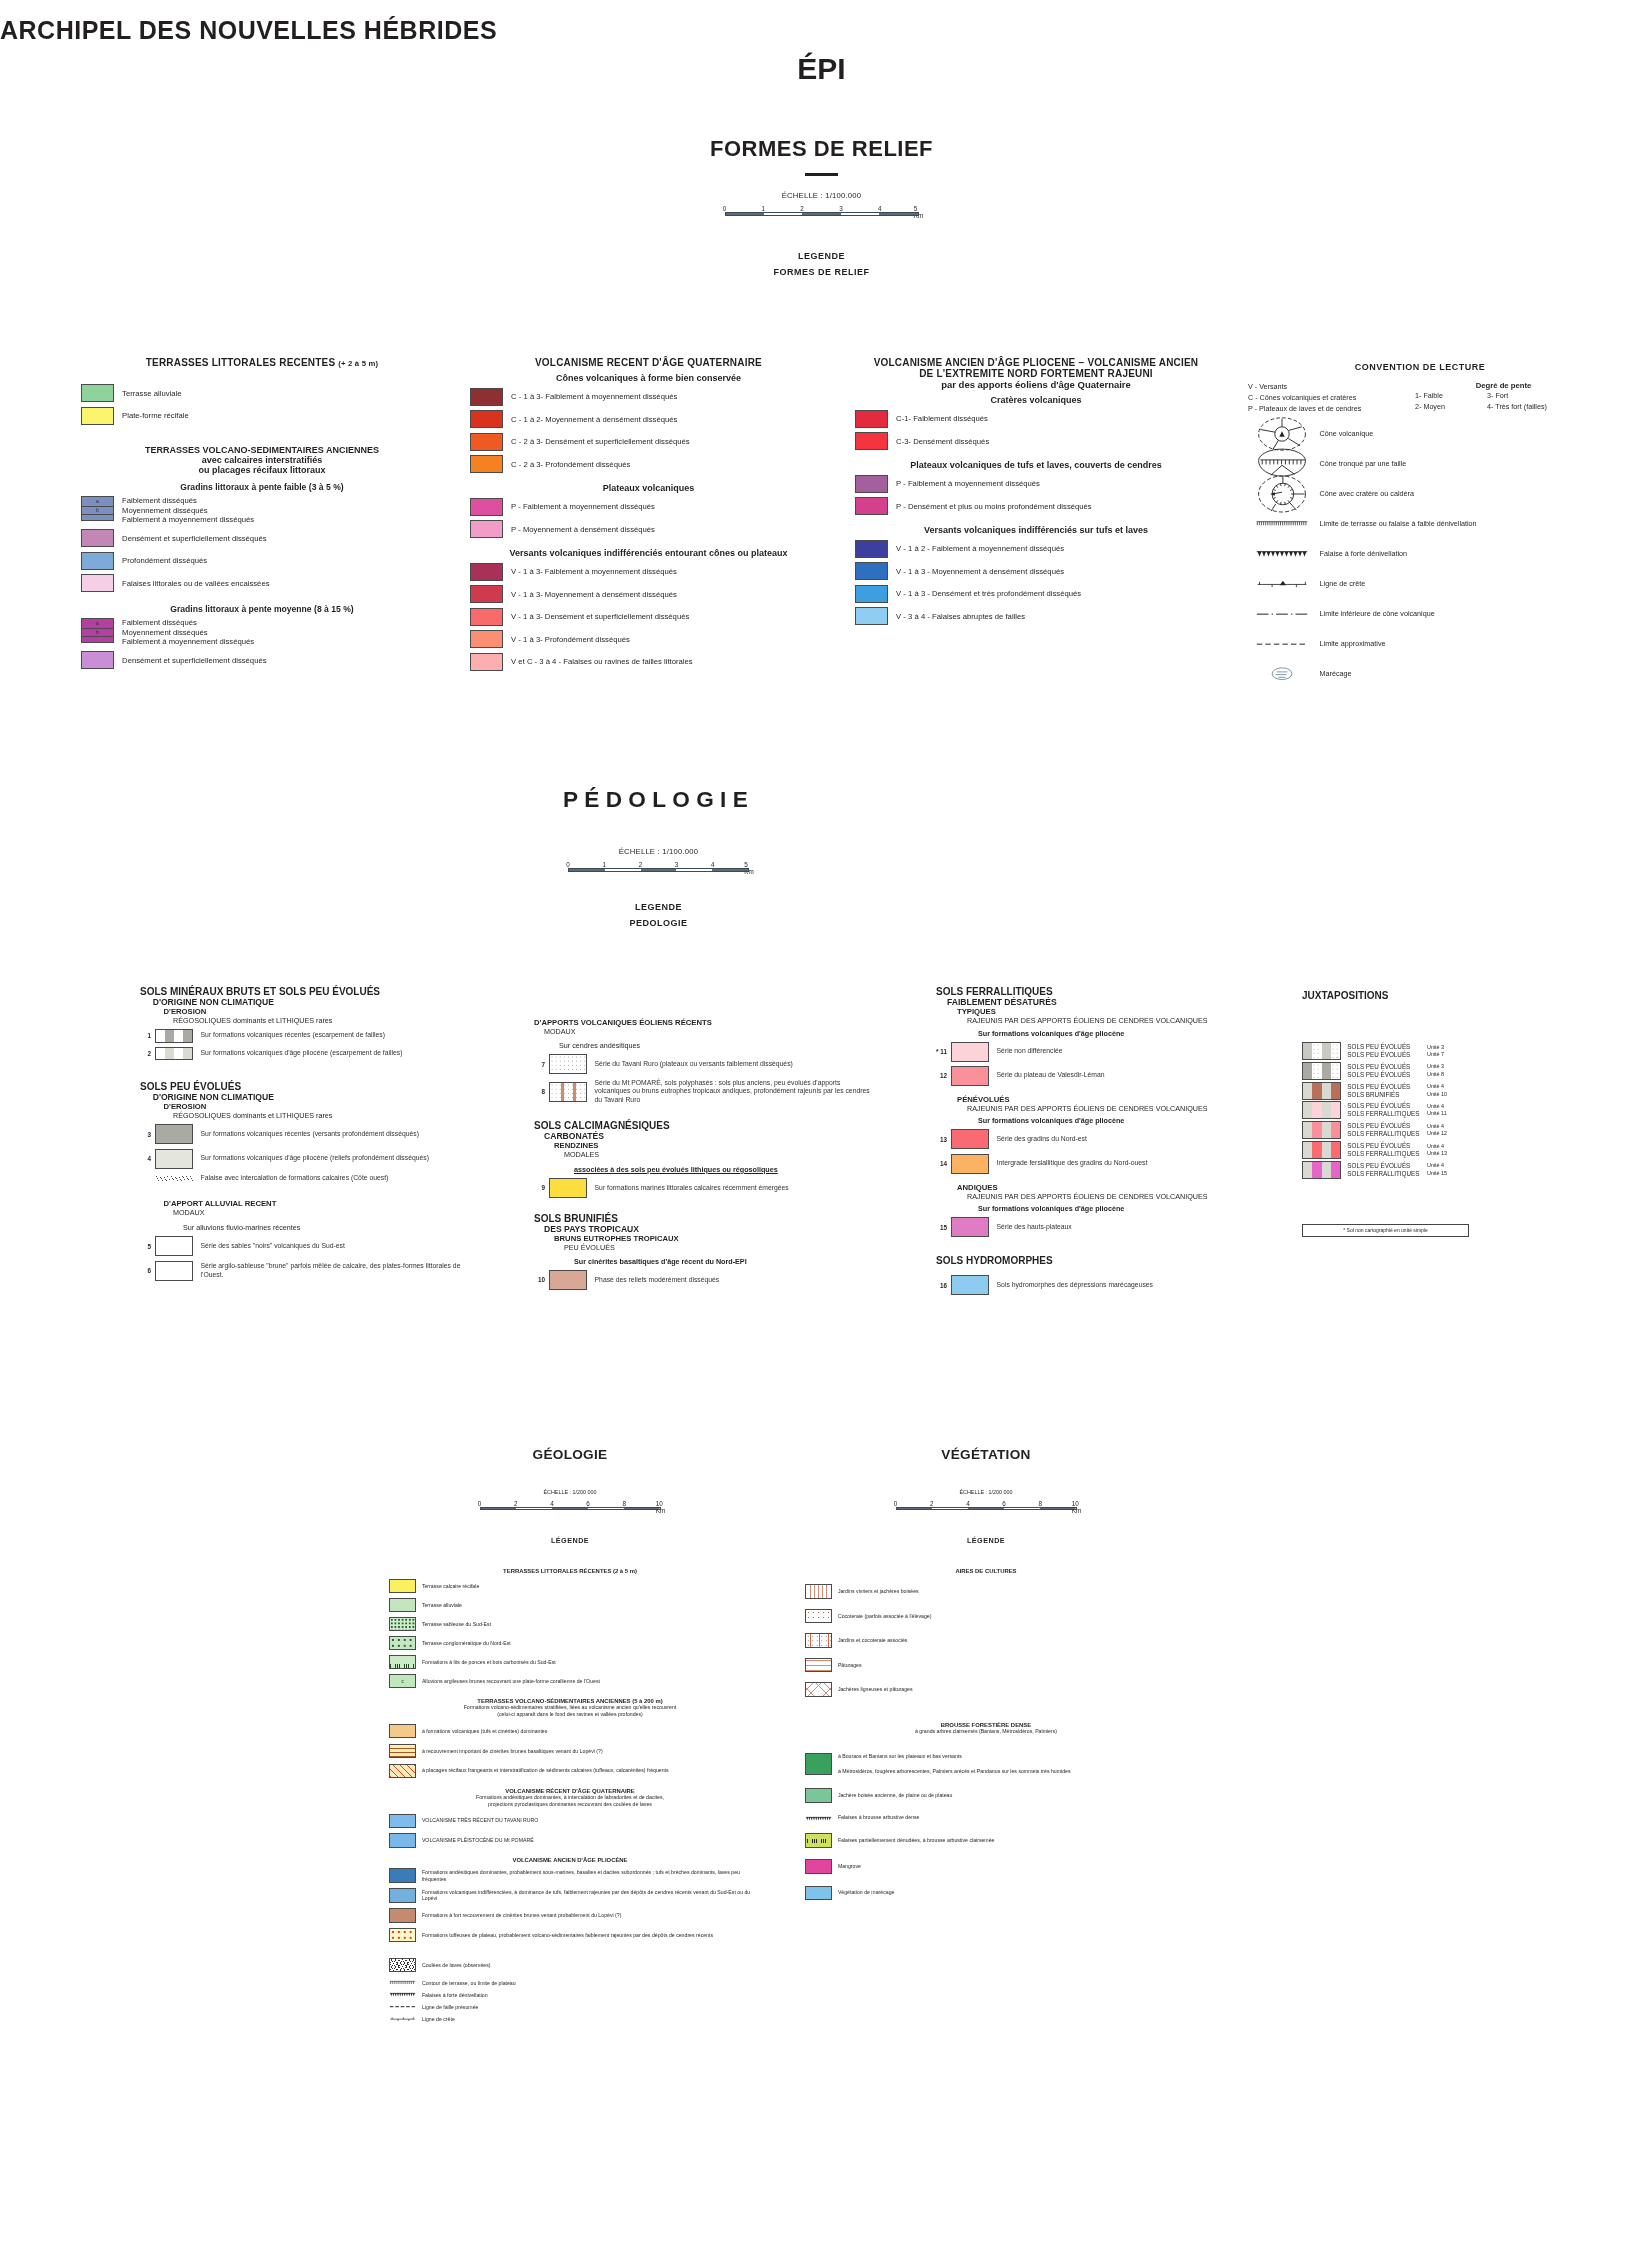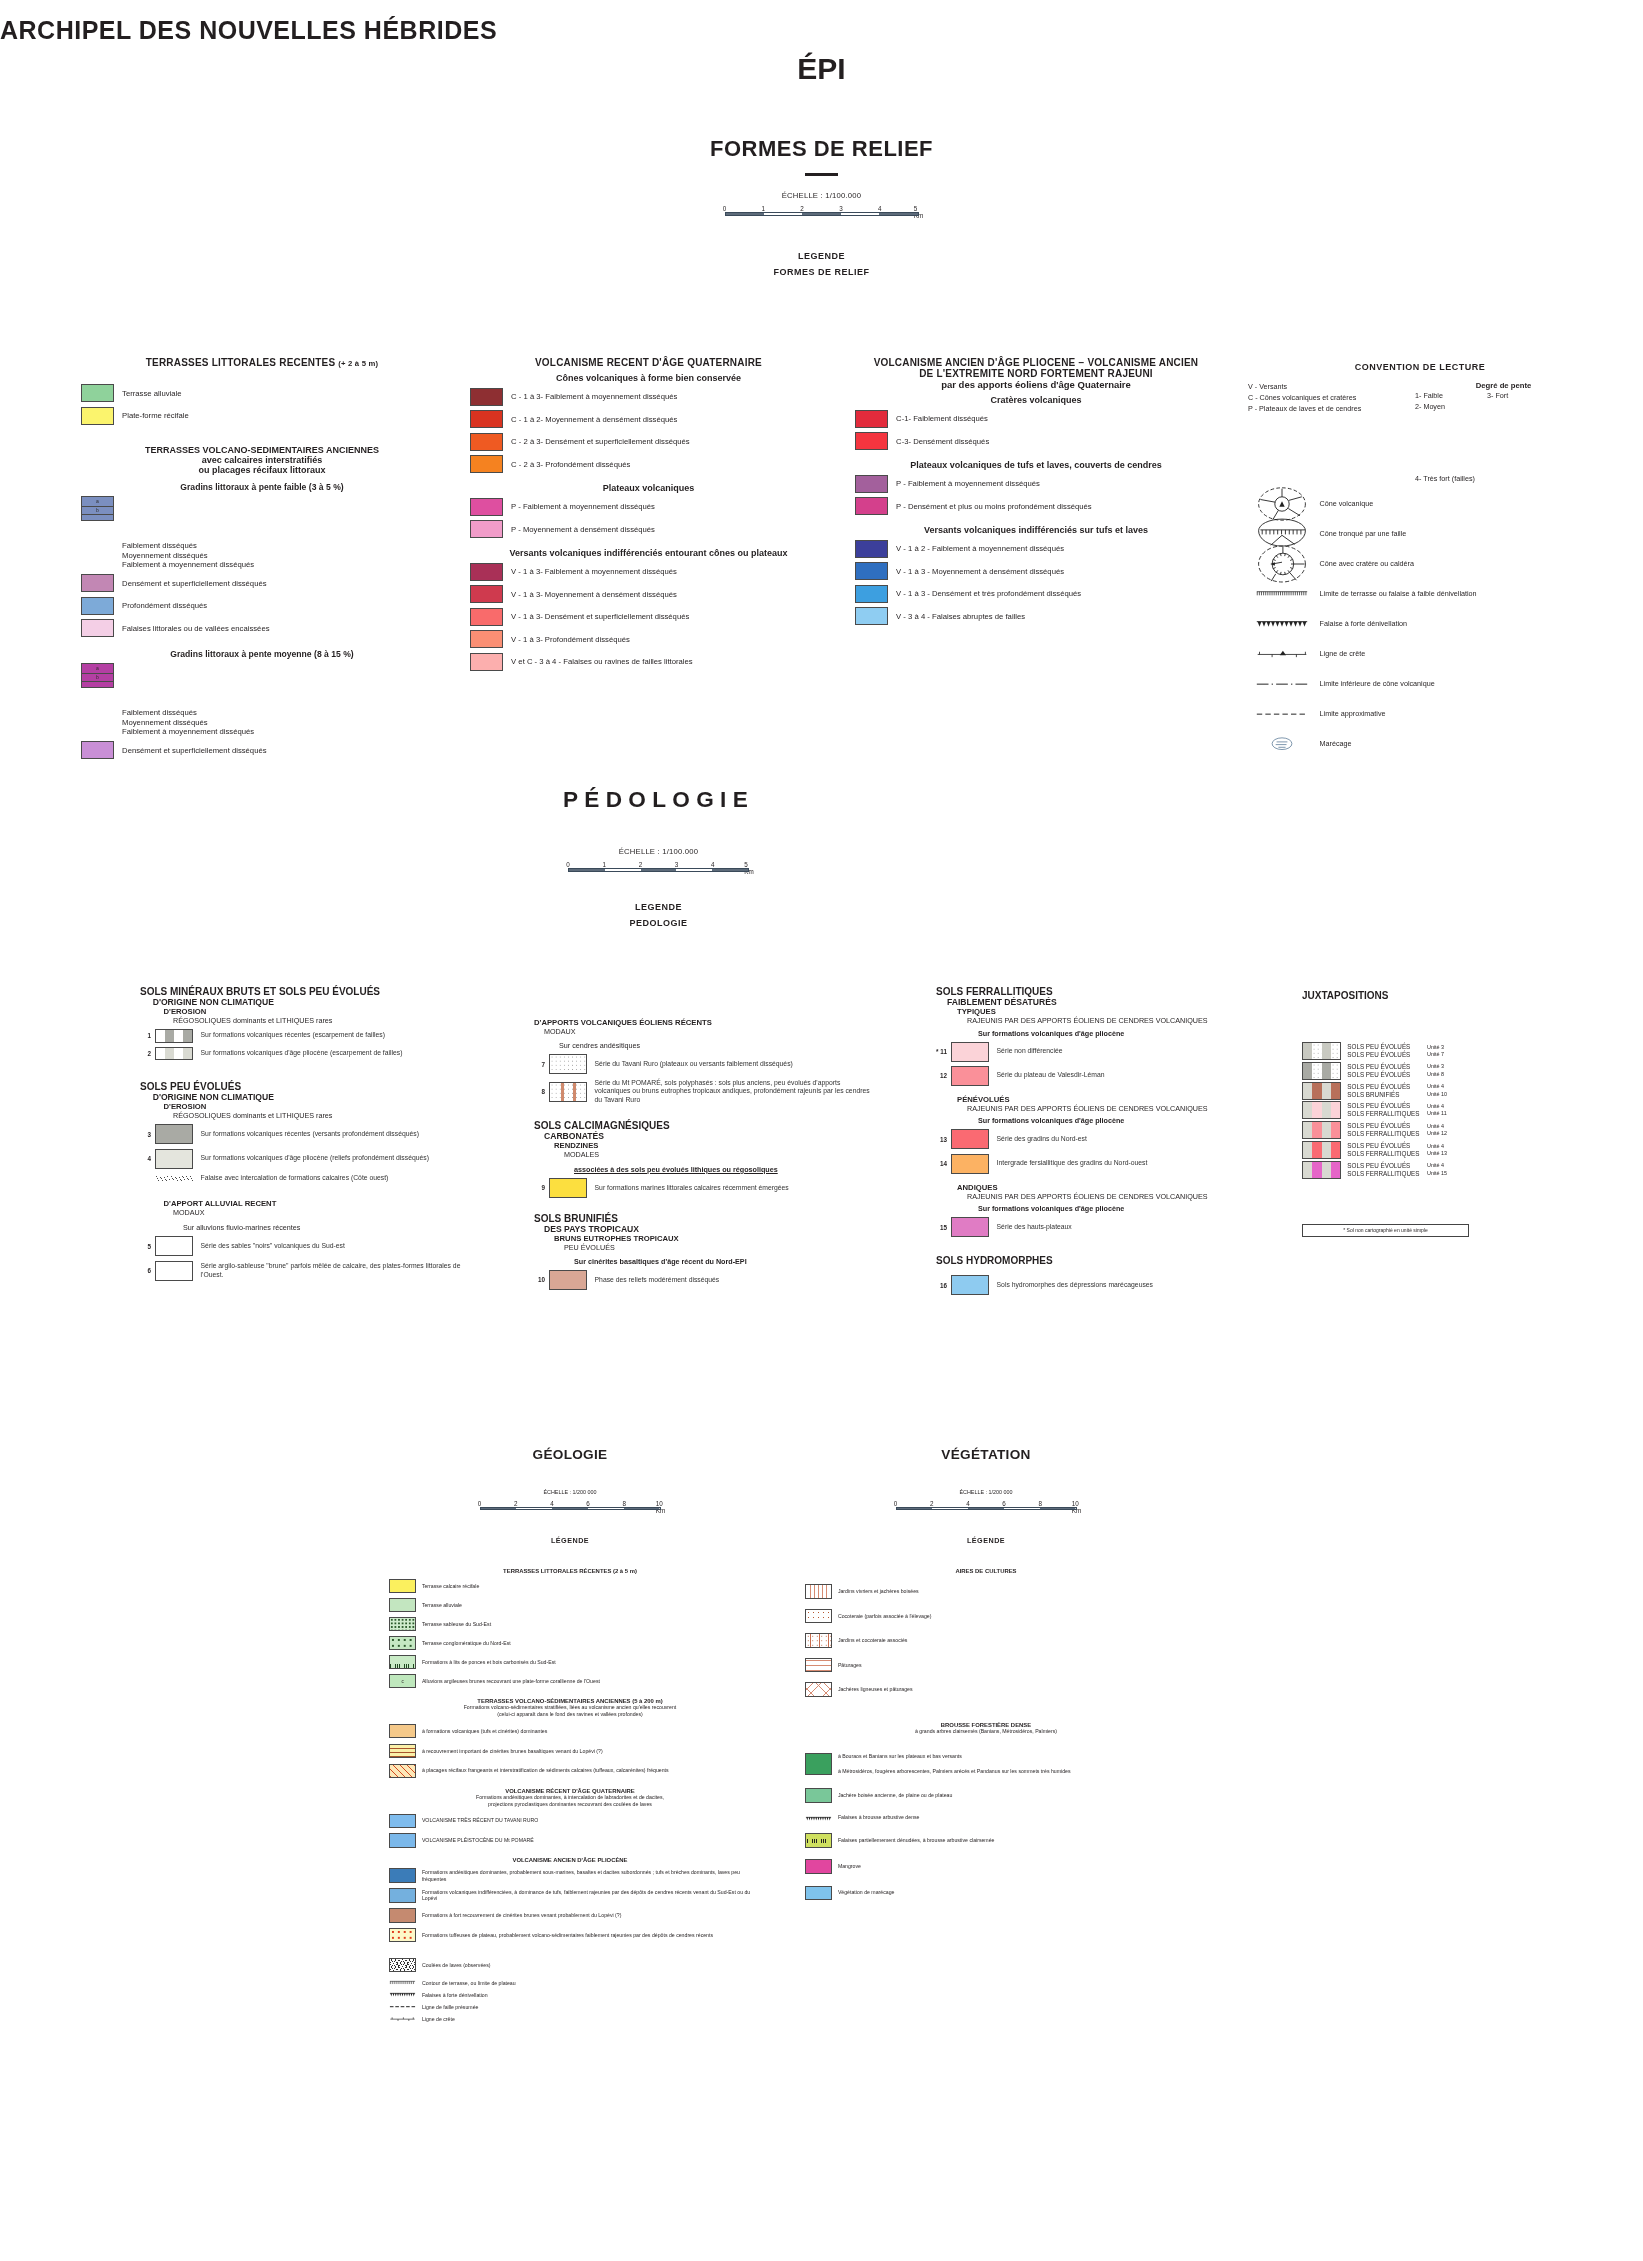--- a/index.html
+++ b/index.html
@@ -41,21 +41,21 @@
   .fdr-col .grp-title { font-size:10px; letter-spacing:0.2px; }
   .fdr-col .sub-title { font-size:9px; font-weight:bold; text-align:center; }
   .fdr-col .sub-title2 { font-size:8.6px; font-weight:bold; text-align:center; }
   .fdr-row { display:flex; align-items:center; margin-top:4.5px; }
   .fdr-row .sw { width:33px; height:18px; }
   .fdr-row .lbl { font-size:7.7px; padding-left:8.1px; line-height:1.3; }
   .fdr-row3 { display:flex; align-items:flex-start; margin-top:4.5px; }
   .fdr-row3 .swbox { width:33px; height:25px; border:0.5px solid #4a4a4a; position:relative; }
   .fdr-row3 .swbox .ln { position:absolute; left:0; right:0; height:0.5px; background:#4a4a4a; }
   .fdr-row3 .swbox .ab { position:absolute; left:0; right:0; text-align:center; font-size:5px; color:#2d2d2d; }
-  .fdr-row3 .lbl3 { font-size:7.7px; padding-left:8.1px; line-height:1.22;margin-top:45px; }
+  .fdr-row3 .lbl3 { font-size:7.7px; padding-left:8.1px; line-height:1.22; }
 
   
   .conv-head { font-size:9px; font-weight:bold; text-align:center; letter-spacing:0.5px;}
   .conv-txt { font-size:7.2px; line-height:1.55; }
   .conv-row { display:flex; align-items:center; margin-top:9px; }
   .conv-row .sym { flex:0 0 68px; height:21px; display:flex; align-items:center; justify-content:center;}
   .conv-row .ctext { font-size:7.2px; padding-left:3.6px; }
 
   
   .ped-h1 { font-size:10px; font-weight:bold; }
@@ -348,21 +348,21 @@
           <div>C - Cônes volcaniques et cratères</div>
           <div>P - Plateaux de laves et de cendres</div>
         </div>
       <div style="flex:1;">
         <div style="font-size:7.7px;font-weight:bold;text-align:center;">Degré de pente</div>
         <div class="conv-txt" id="conv-slope">
             <div style="display: flex;">
               <div style="flex: 0 0 72px;">1- Faible</div>
               <div>3- Fort</div>
             </div>
-            <div style="display: flex; flex-direction: column;">
+            <div style="display: flex;">
               <div style="flex: 0 0 72px;">2- Moyen</div>
               <div>4- Très fort (failles)</div>
             </div>
           </div>
       </div>
     </div>
     <div id="conv-syms" style="margin-top:8.1px;">
         <div class="conv-row">
           <div class="sym">
             <svg width="54" height="38" viewBox="0 0 120 84">

